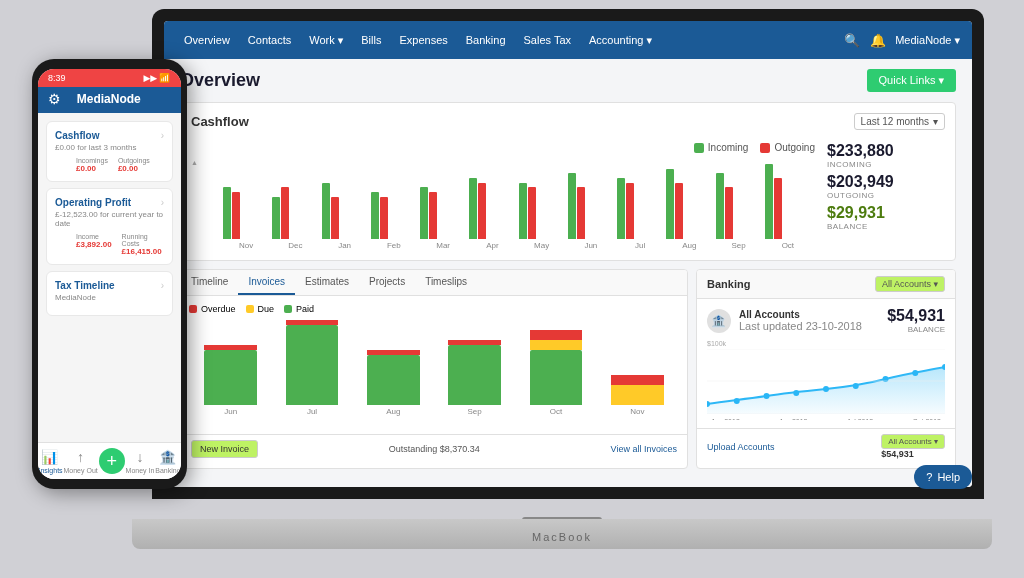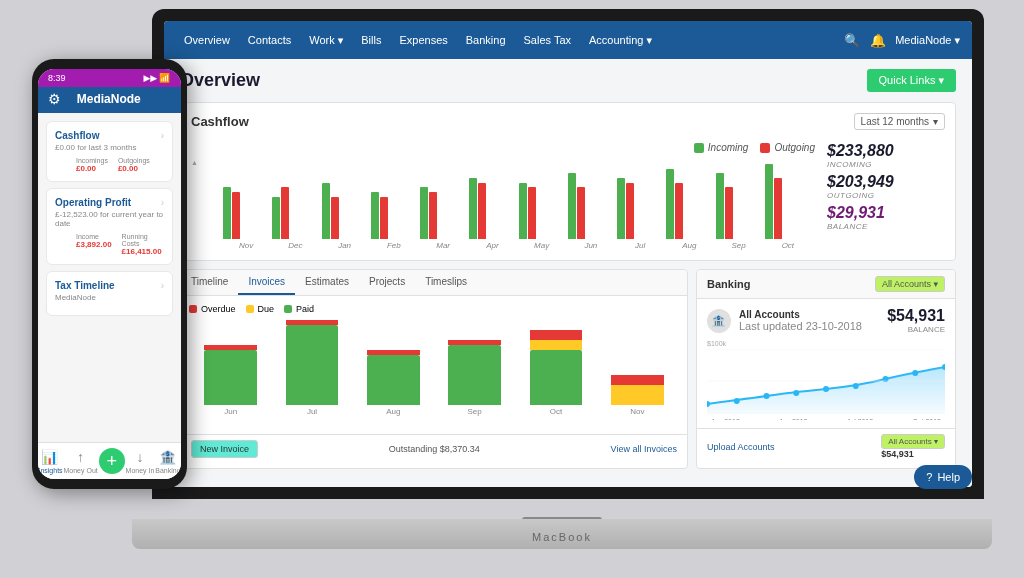--- a/index.html
+++ b/index.html
@@ -177,21 +177,20 @@
       border-radius: 4px;
       padding: 10px;
       margin-bottom: 8px;
       border: 1px solid #e0e0e0;
     }
 
     .cashflow-top {
       display: flex;
       justify-content: flex-start;
       align-items: flex-start;
-      font-style: italic;
     }
 
     .cashflow-chart-area {
       flex: 1;
       display: flex;
       flex-direction: column;
     }
 
     .chart-legend {
       display: flex;
@@ -258,21 +257,21 @@
     .stat-row {
       margin-bottom: 4px;
     }
 
     .stat-value {
       font-size: 16px;
       font-weight: 700;
       color: #1a1a2e;
     }
 
-    .stat-value.balance { color: #701a75; }
+    .stat-value.balance { color: #4d7c0f; }
 
     .stat-label {
       font-size: 8px;
       color: #888;
       letter-spacing: 0.5px;
       text-transform: uppercase;
     }
 
     .period-selector {
       font-size: 10px;
@@ -347,21 +346,21 @@
     .section-footer {
       border-top: 1px solid #e0e0e0;
       padding: 5px 10px;
       display: flex;
       justify-content: space-between;
       align-items: center;
       font-size: 9px;
     }
 
     .new-invoice-btn {
-      background: #5eead4;
+      background: #bef264;
       border: 1px solid #ccc;
       border-radius: 3px;
       padding: 3px 8px;
       font-size: 9px;
       cursor: pointer;
       color: #333;
     }
 
     .view-all-link {
       color: #1b5a96;
@@ -498,21 +497,21 @@
       width: 100%;
       height: 100%;
       background: white;
       border-radius: 16px;
       overflow: hidden;
       display: flex;
       flex-direction: column;
     }
 
     .phone-status-bar {
-      background: #a21caf;
+      background: #ef4444;
       padding: 4px 10px;
       display: flex;
       justify-content: space-between;
       align-items: center;
       color: white;
       font-size: 9px;
     }
 
     .phone-nav {
       background: #1b5a96;

